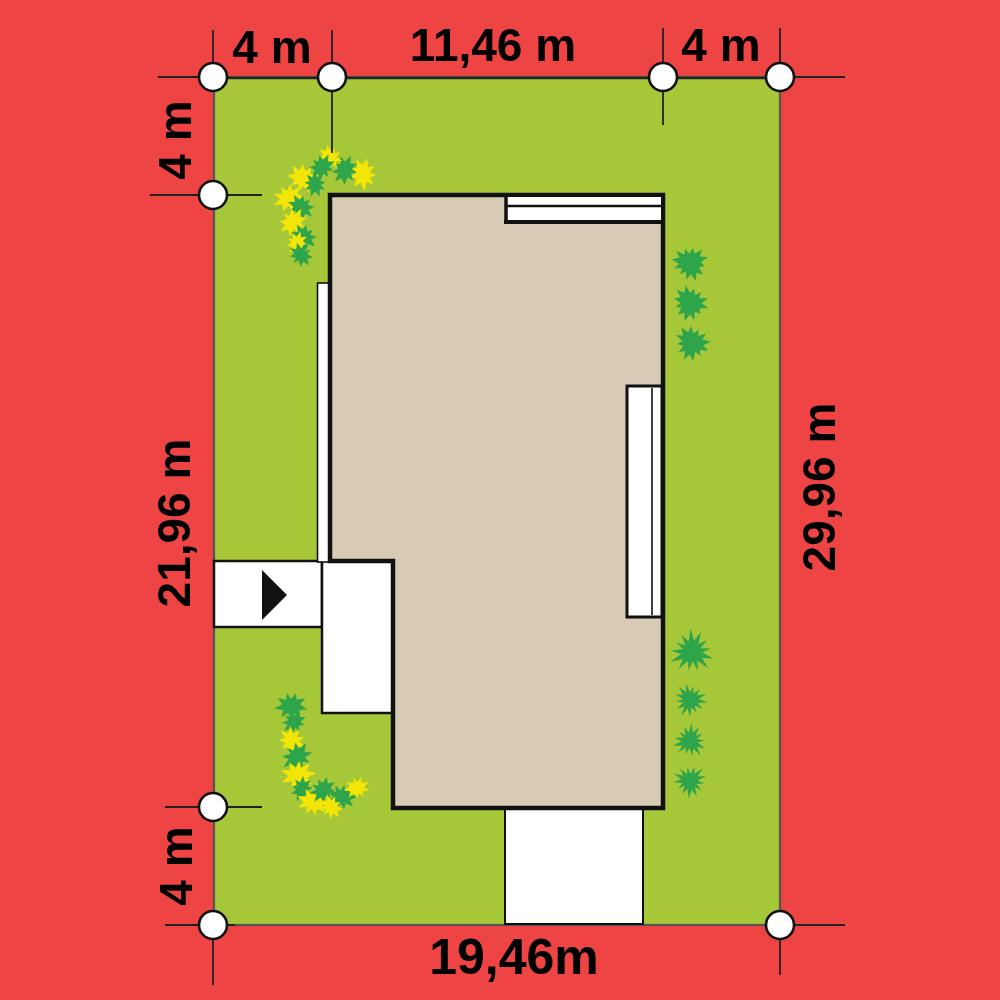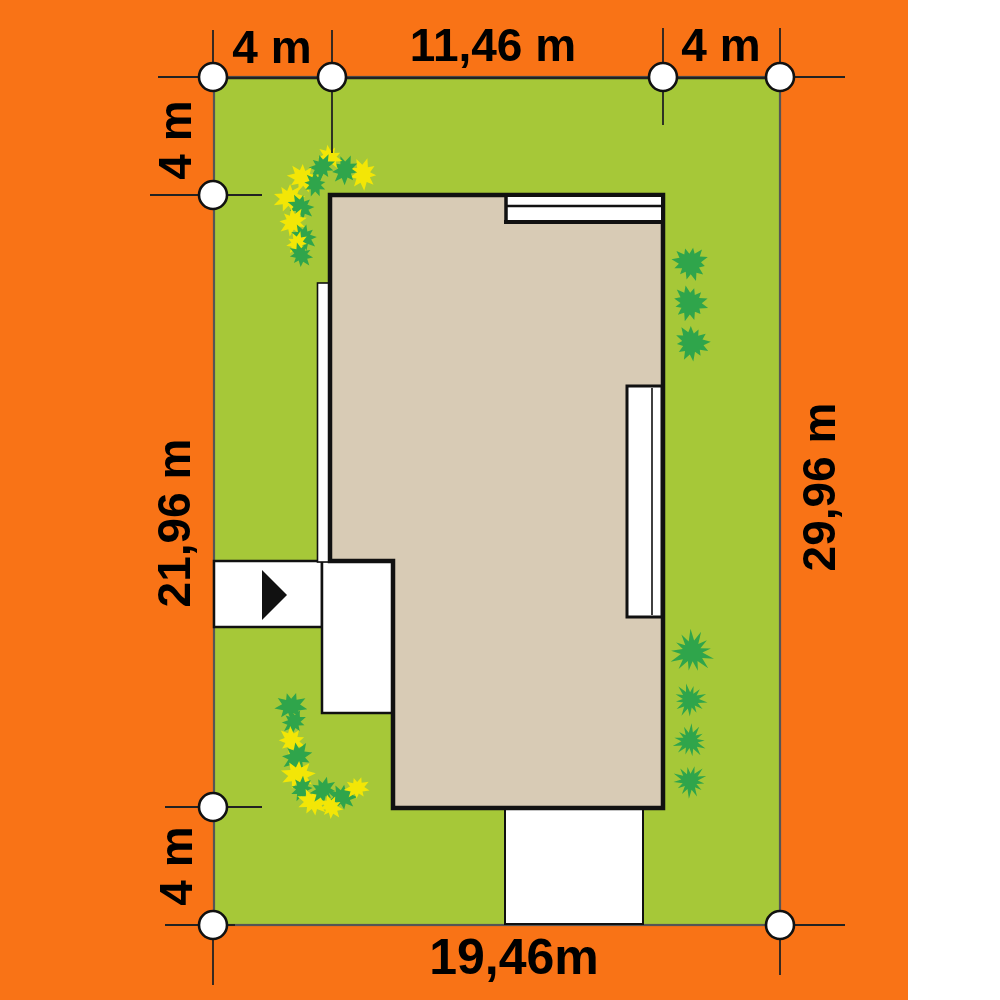--- a/index.html
+++ b/index.html
@@ -1,16 +1,16 @@
 <!DOCTYPE html>
 <html><head>
 <meta charset="utf-8">
 <style>
   html,body{margin:0;padding:0;background:#ffffff;}
-  .stage{width:908px;height:1000px;position:relative;background:#f97316;}
+  .stage{width:1000px;height:1000px;position:relative;background:#ef4444;}
   svg{display:block;}
   .dim-label{font-family:"Liberation Sans",sans-serif;font-weight:700;font-size:46px;fill:#000;}
   .dim-label-big{font-family:"Liberation Sans",sans-serif;font-weight:700;font-size:50px;fill:#000;}
 </style>
 </head>
 <body>
 
 <div class="stage">
 <svg width="1000" height="1000" viewBox="0 0 1000 1000">
 

